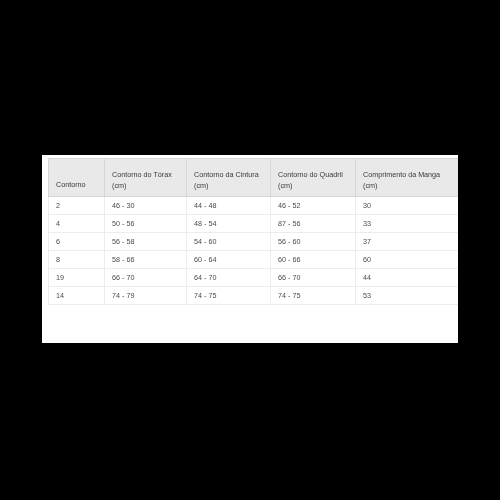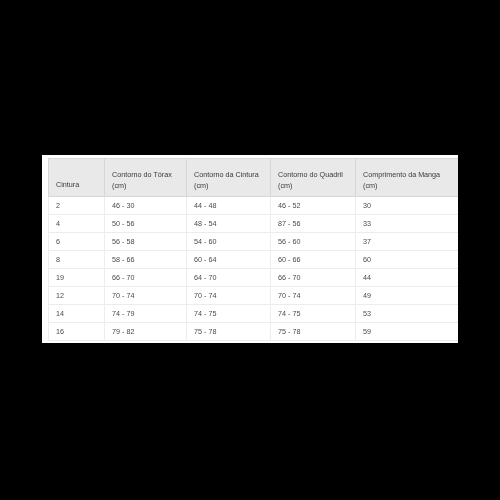--- a/index.html
+++ b/index.html
@@ -96,21 +96,21 @@
         <colgroup>
           <col class="c0">
             <col class="c1">
             <col class="c2">
             <col class="c3">
             <col class="c4">
         </colgroup>
         <thead>
           <tr>
             <th class="hdr-first">
-              <span>Cintura</span>
+              <span>Contorno</span>
             </th>
             <th>
               <span>Contorno do Tórax</span><br>
               <span>(cm)</span>
             </th>
             <th>
               <span>Contorno da Cintura</span><br>
               <span>(cm)</span>
             </th>
             <th>
@@ -153,37 +153,23 @@
               <td>60</td>
             </tr>
             <tr>
               <td class="col-size">19</td>
               <td>66 - 70</td>
               <td>64 - 70</td>
               <td>66 - 70</td>
               <td>44</td>
             </tr>
             <tr>
-              <td class="col-size">12</td>
-              <td>70 - 74</td>
-              <td>70 - 74</td>
-              <td>70 - 74</td>
-              <td>49</td>
-            </tr>
-            <tr>
               <td class="col-size">14</td>
               <td>74 - 79</td>
               <td>74 - 75</td>
               <td>74 - 75</td>
               <td>53</td>
-            </tr>
-            <tr>
-              <td class="col-size">16</td>
-              <td>79 - 82</td>
-              <td>75 - 78</td>
-              <td>75 - 78</td>
-              <td>59</td>
             </tr>
           </tbody>
       </table>
     </div>
   </div>
 </div>
 
 </body></html>

